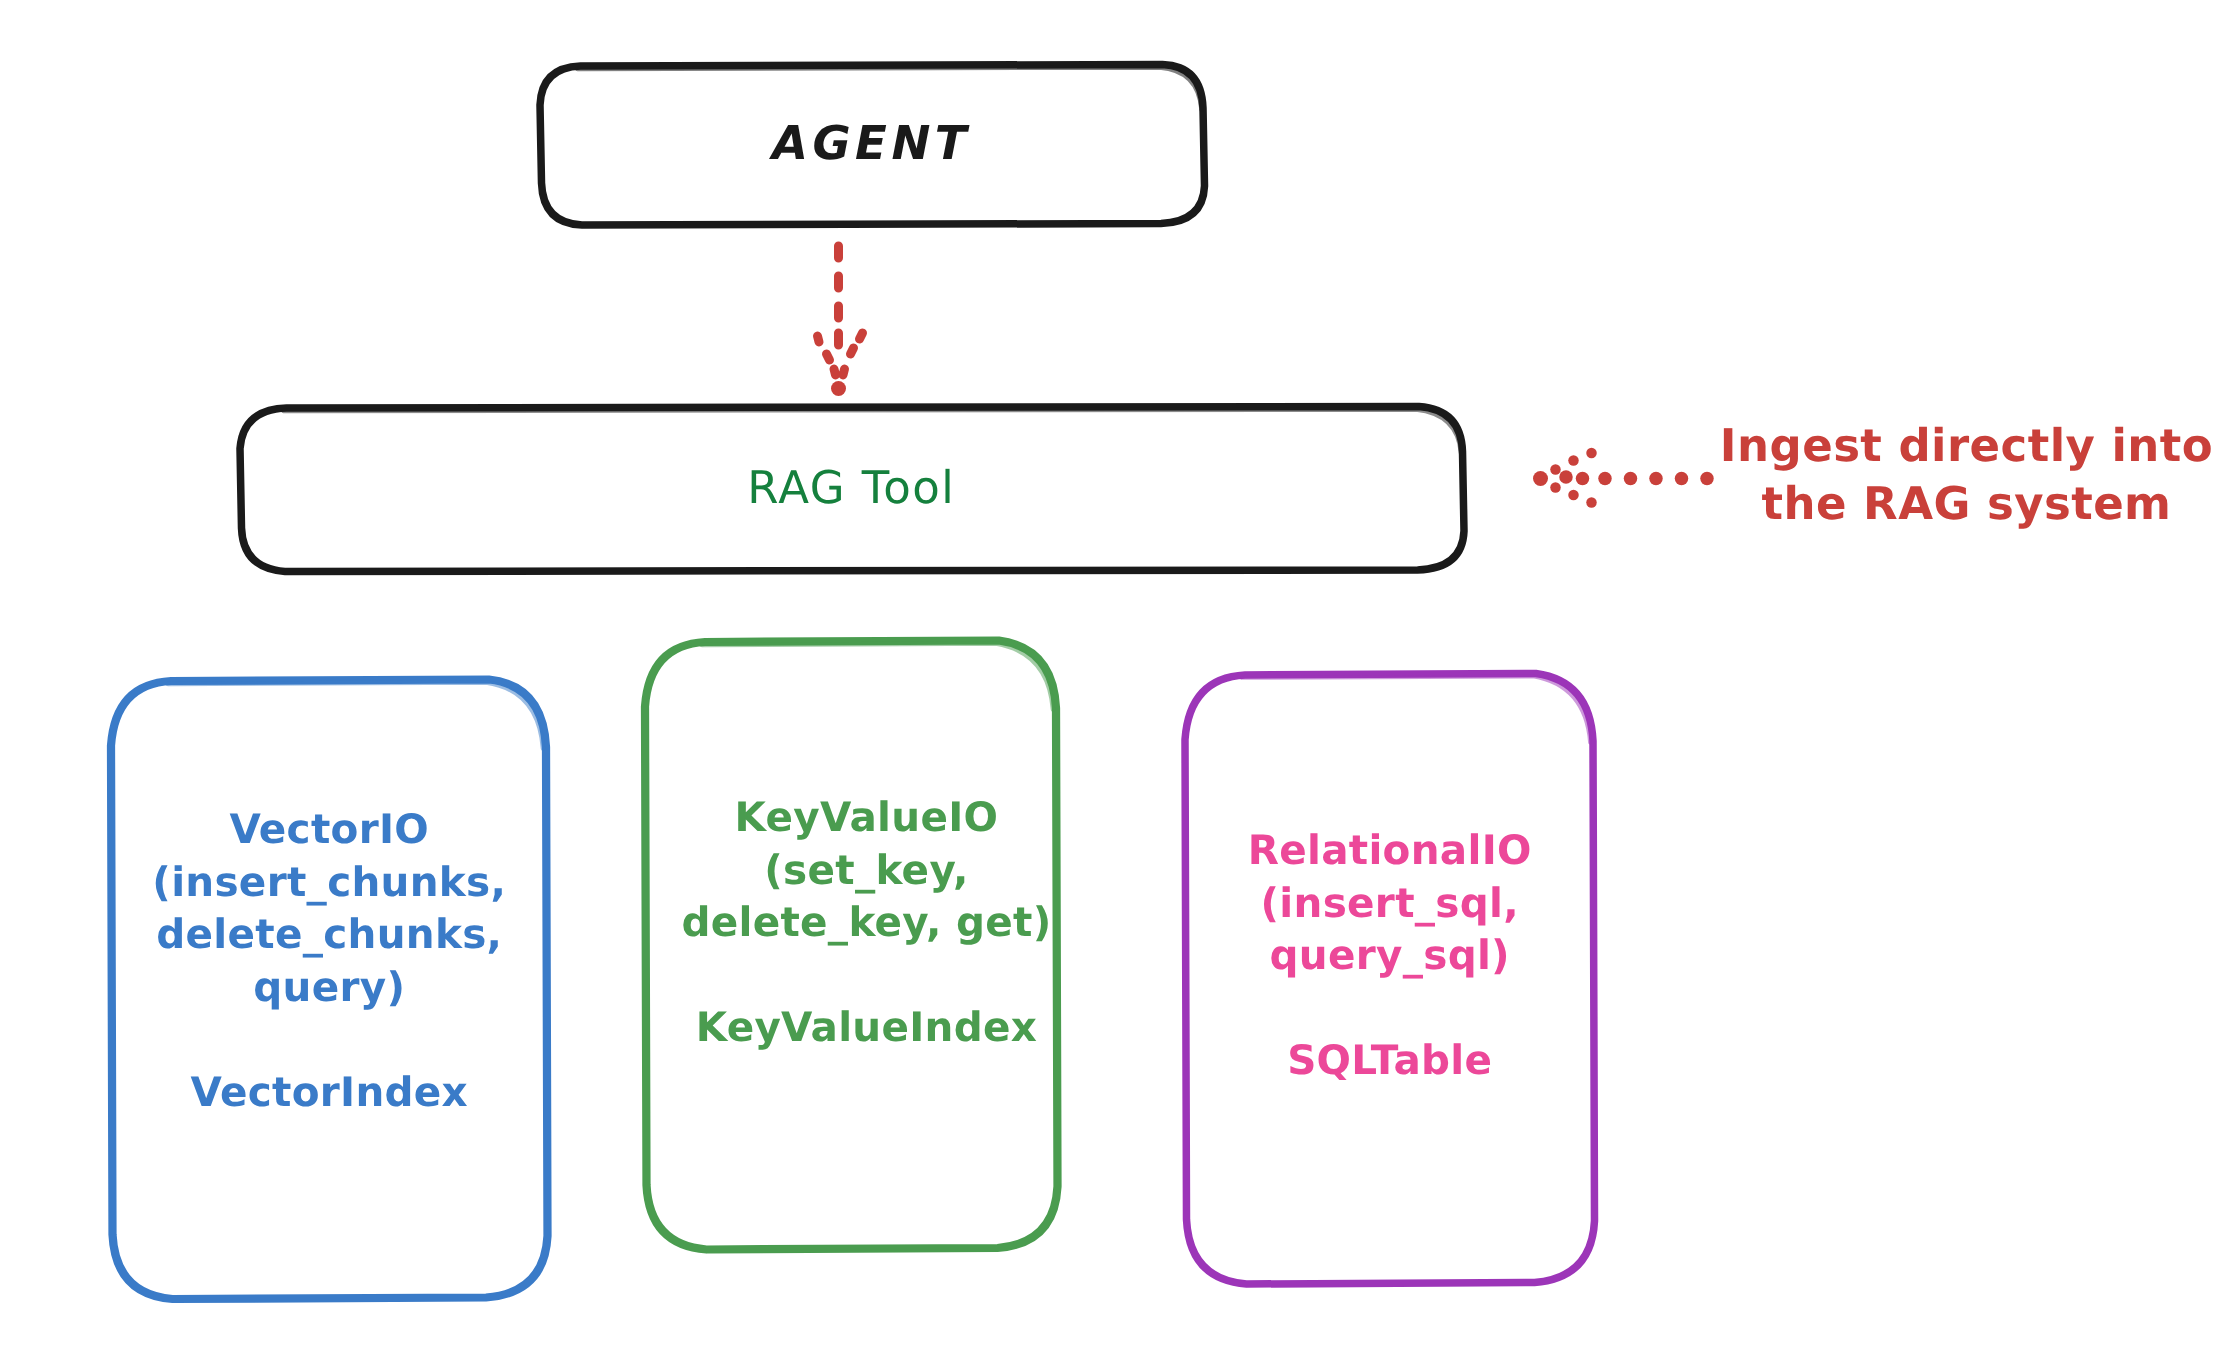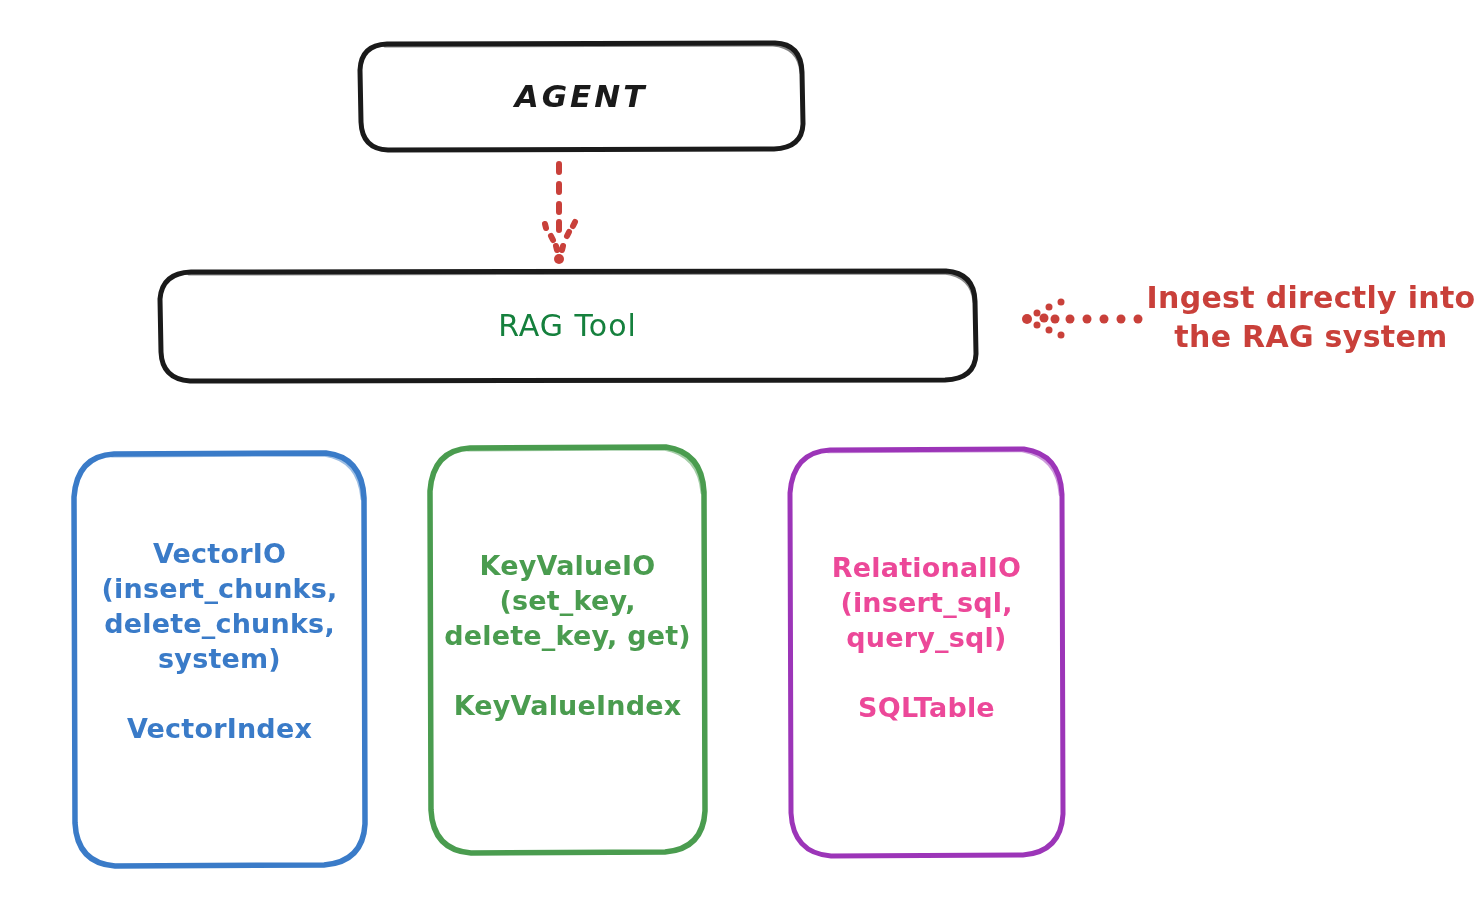--- a/index.html
+++ b/index.html
@@ -84,23 +84,24 @@
 
   
   #vector-box {
     left: 70px;
     top: 450px;
     width: 299px;
     height: 420px;
   }
   #keyvalue-box {
     left: 426px;
-    top: 444px;
+    top: 424px;
     width: 283px;
     height: 413px;
+    justify-content: flex-end;
   }
   #relational-box {
     left: 786px;
     top: 446px;
     width: 281px;
     height: 414px;
   }
 
   .provider .node-label {
     font-size: 27px;
@@ -204,21 +205,21 @@
 the RAG system</div>
 
   <div class="node provider" id="vector-box">
     <svg class="sketch-svg" viewBox="0 0 299 420" preserveAspectRatio="none">
       <path d="M44,4 L256,3 Q292,7 294,48 L295,374 Q293,412 254,415 L45,416 Q7,413 5,373 L4,47 Q7,6 44,4 Z" stroke="#3a7bc8" stroke-width="5.5"></path>
       <path d="M42,6 L254,5 Q289,10 292,49" stroke="#3a7bc8" stroke-width="3" opacity="0.5"></path>
     </svg>
     <span class="node-label">VectorIO
 (insert_chunks,
 delete_chunks,
-system)
+query)
 
 VectorIndex</span>
   </div>
 
   <div class="node provider" id="keyvalue-box">
     <svg class="sketch-svg" viewBox="0 0 283 413" preserveAspectRatio="none">
       <path d="M44,4 L240,3 Q276,8 278,48 L279,367 Q277,405 239,408 L45,409 Q7,406 5,366 L4,47 Q7,6 44,4 Z" stroke="#4a9c4f" stroke-width="5.5"></path>
       <path d="M42,6 L238,5 Q273,11 276,49" stroke="#4a9c4f" stroke-width="3" opacity="0.5"></path>
     </svg>
     <span class="node-label">KeyValueIO

